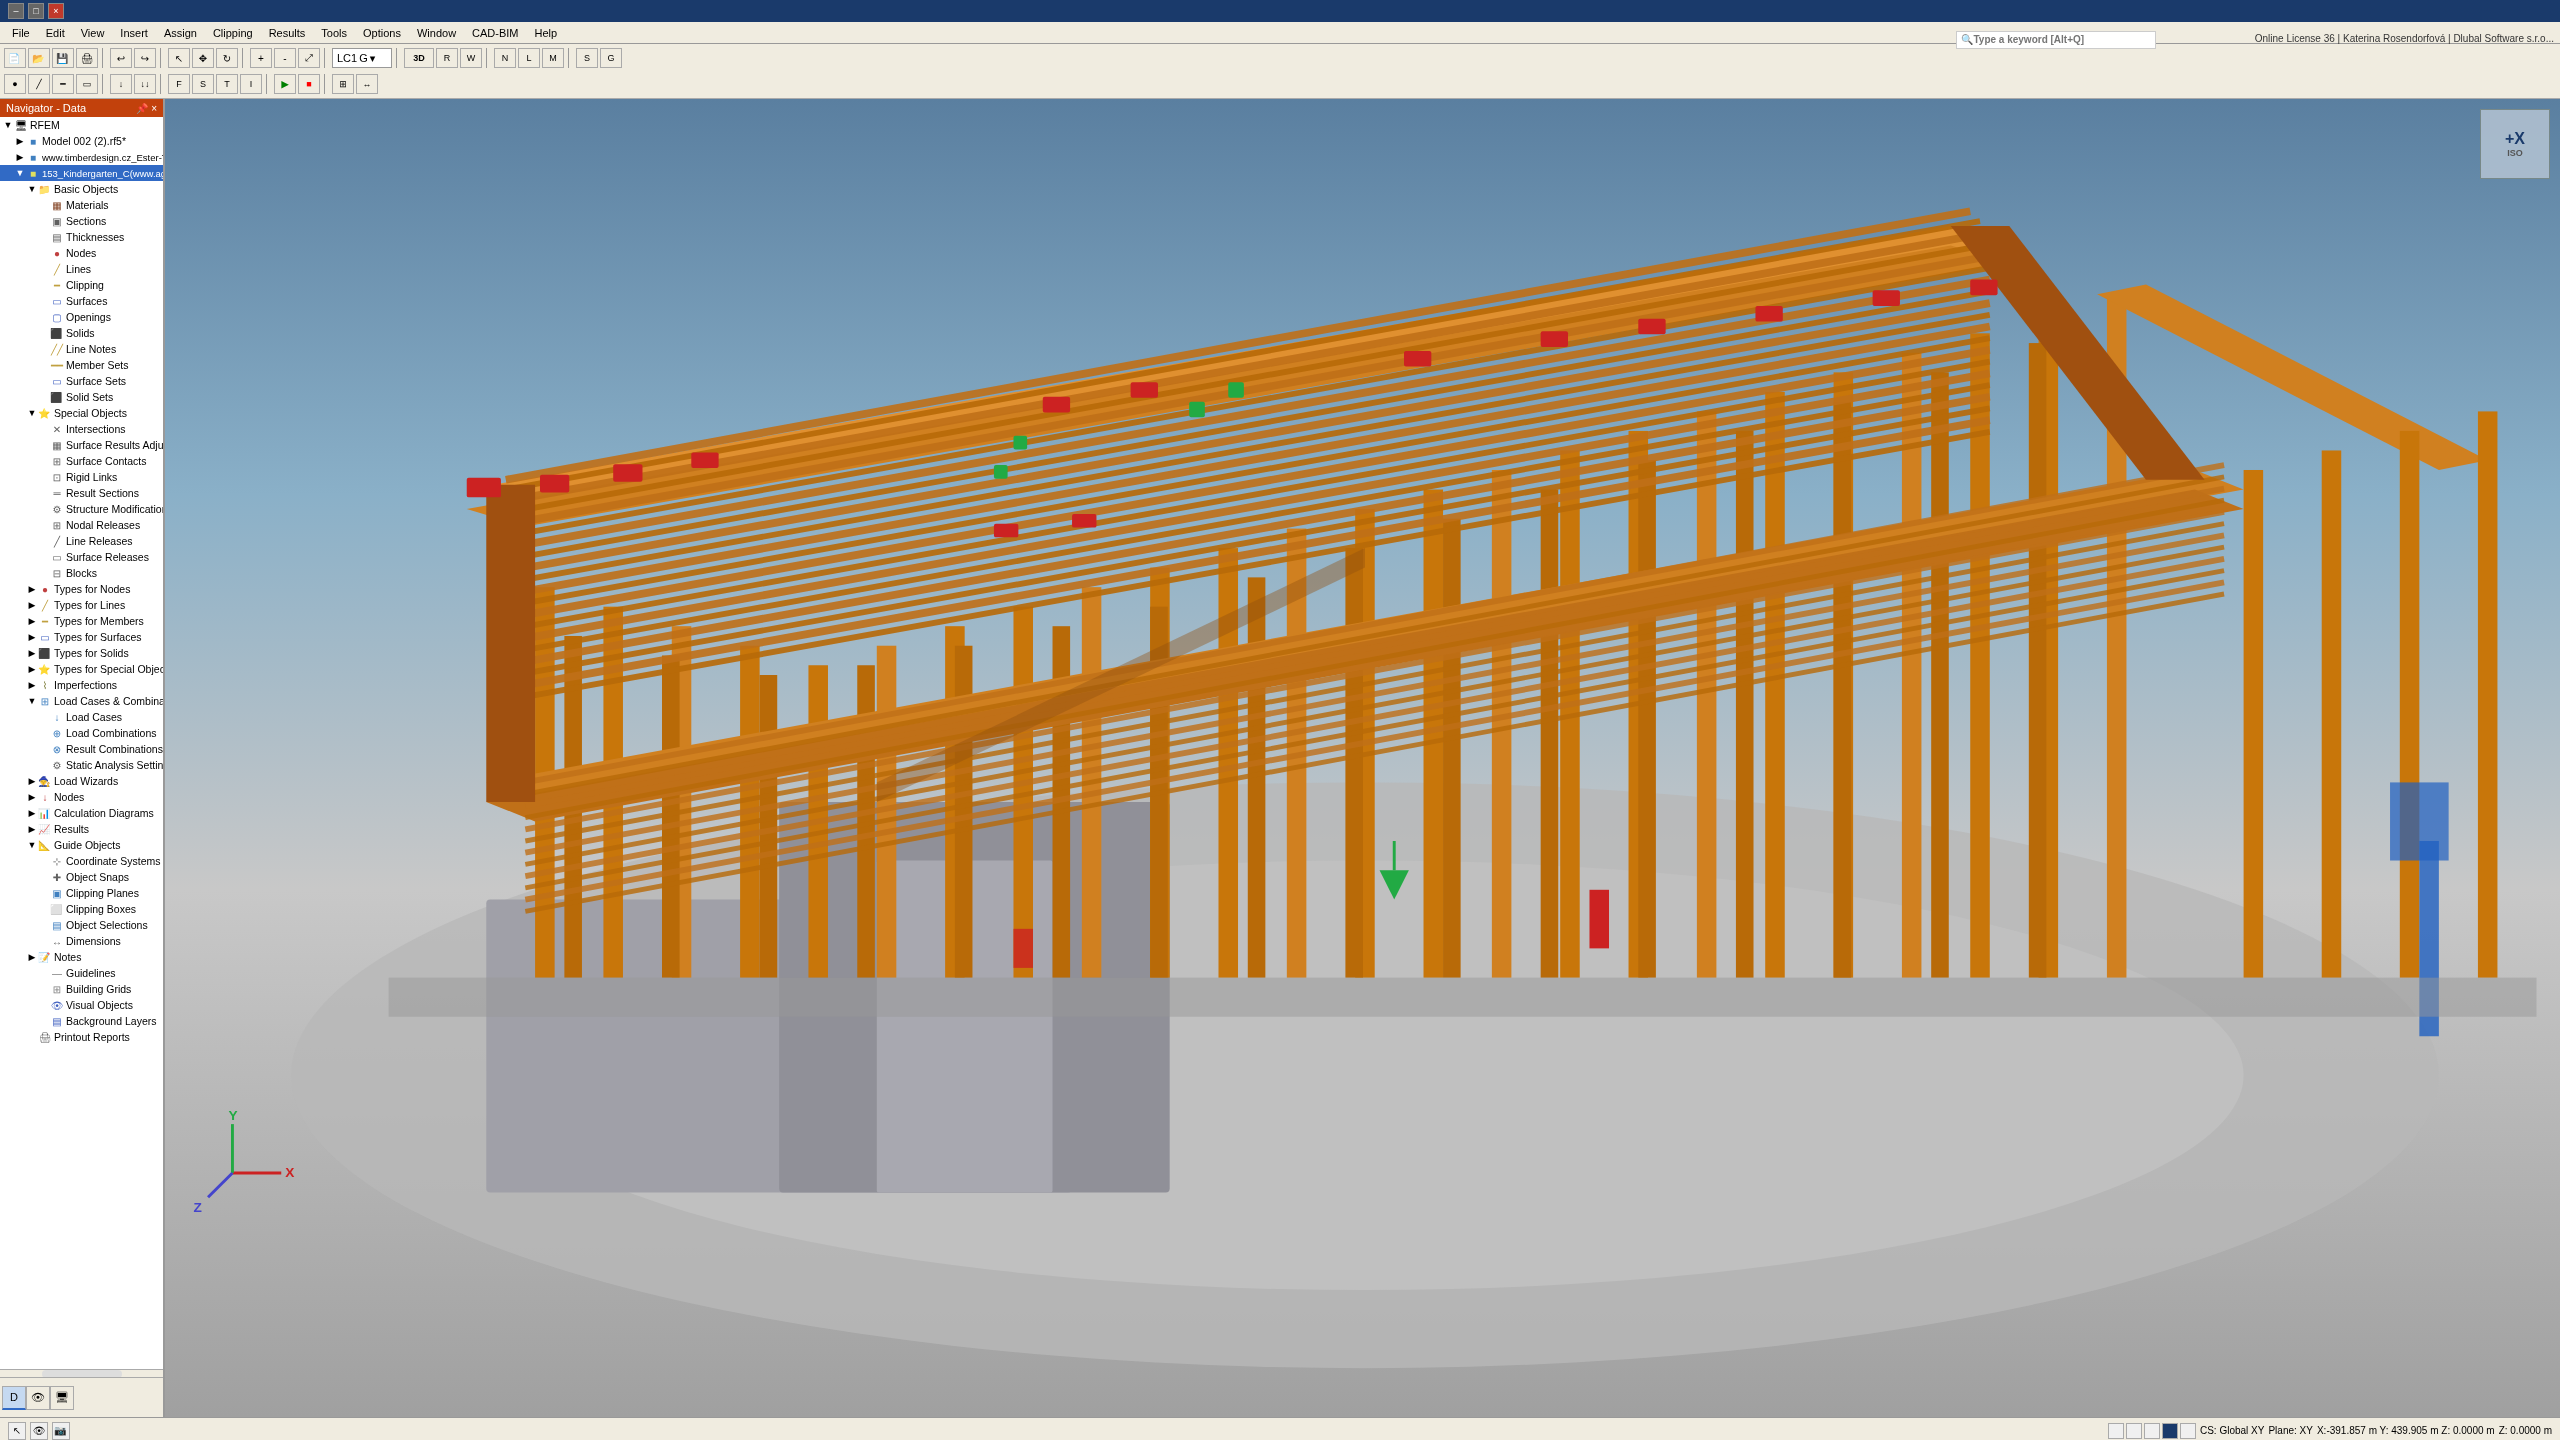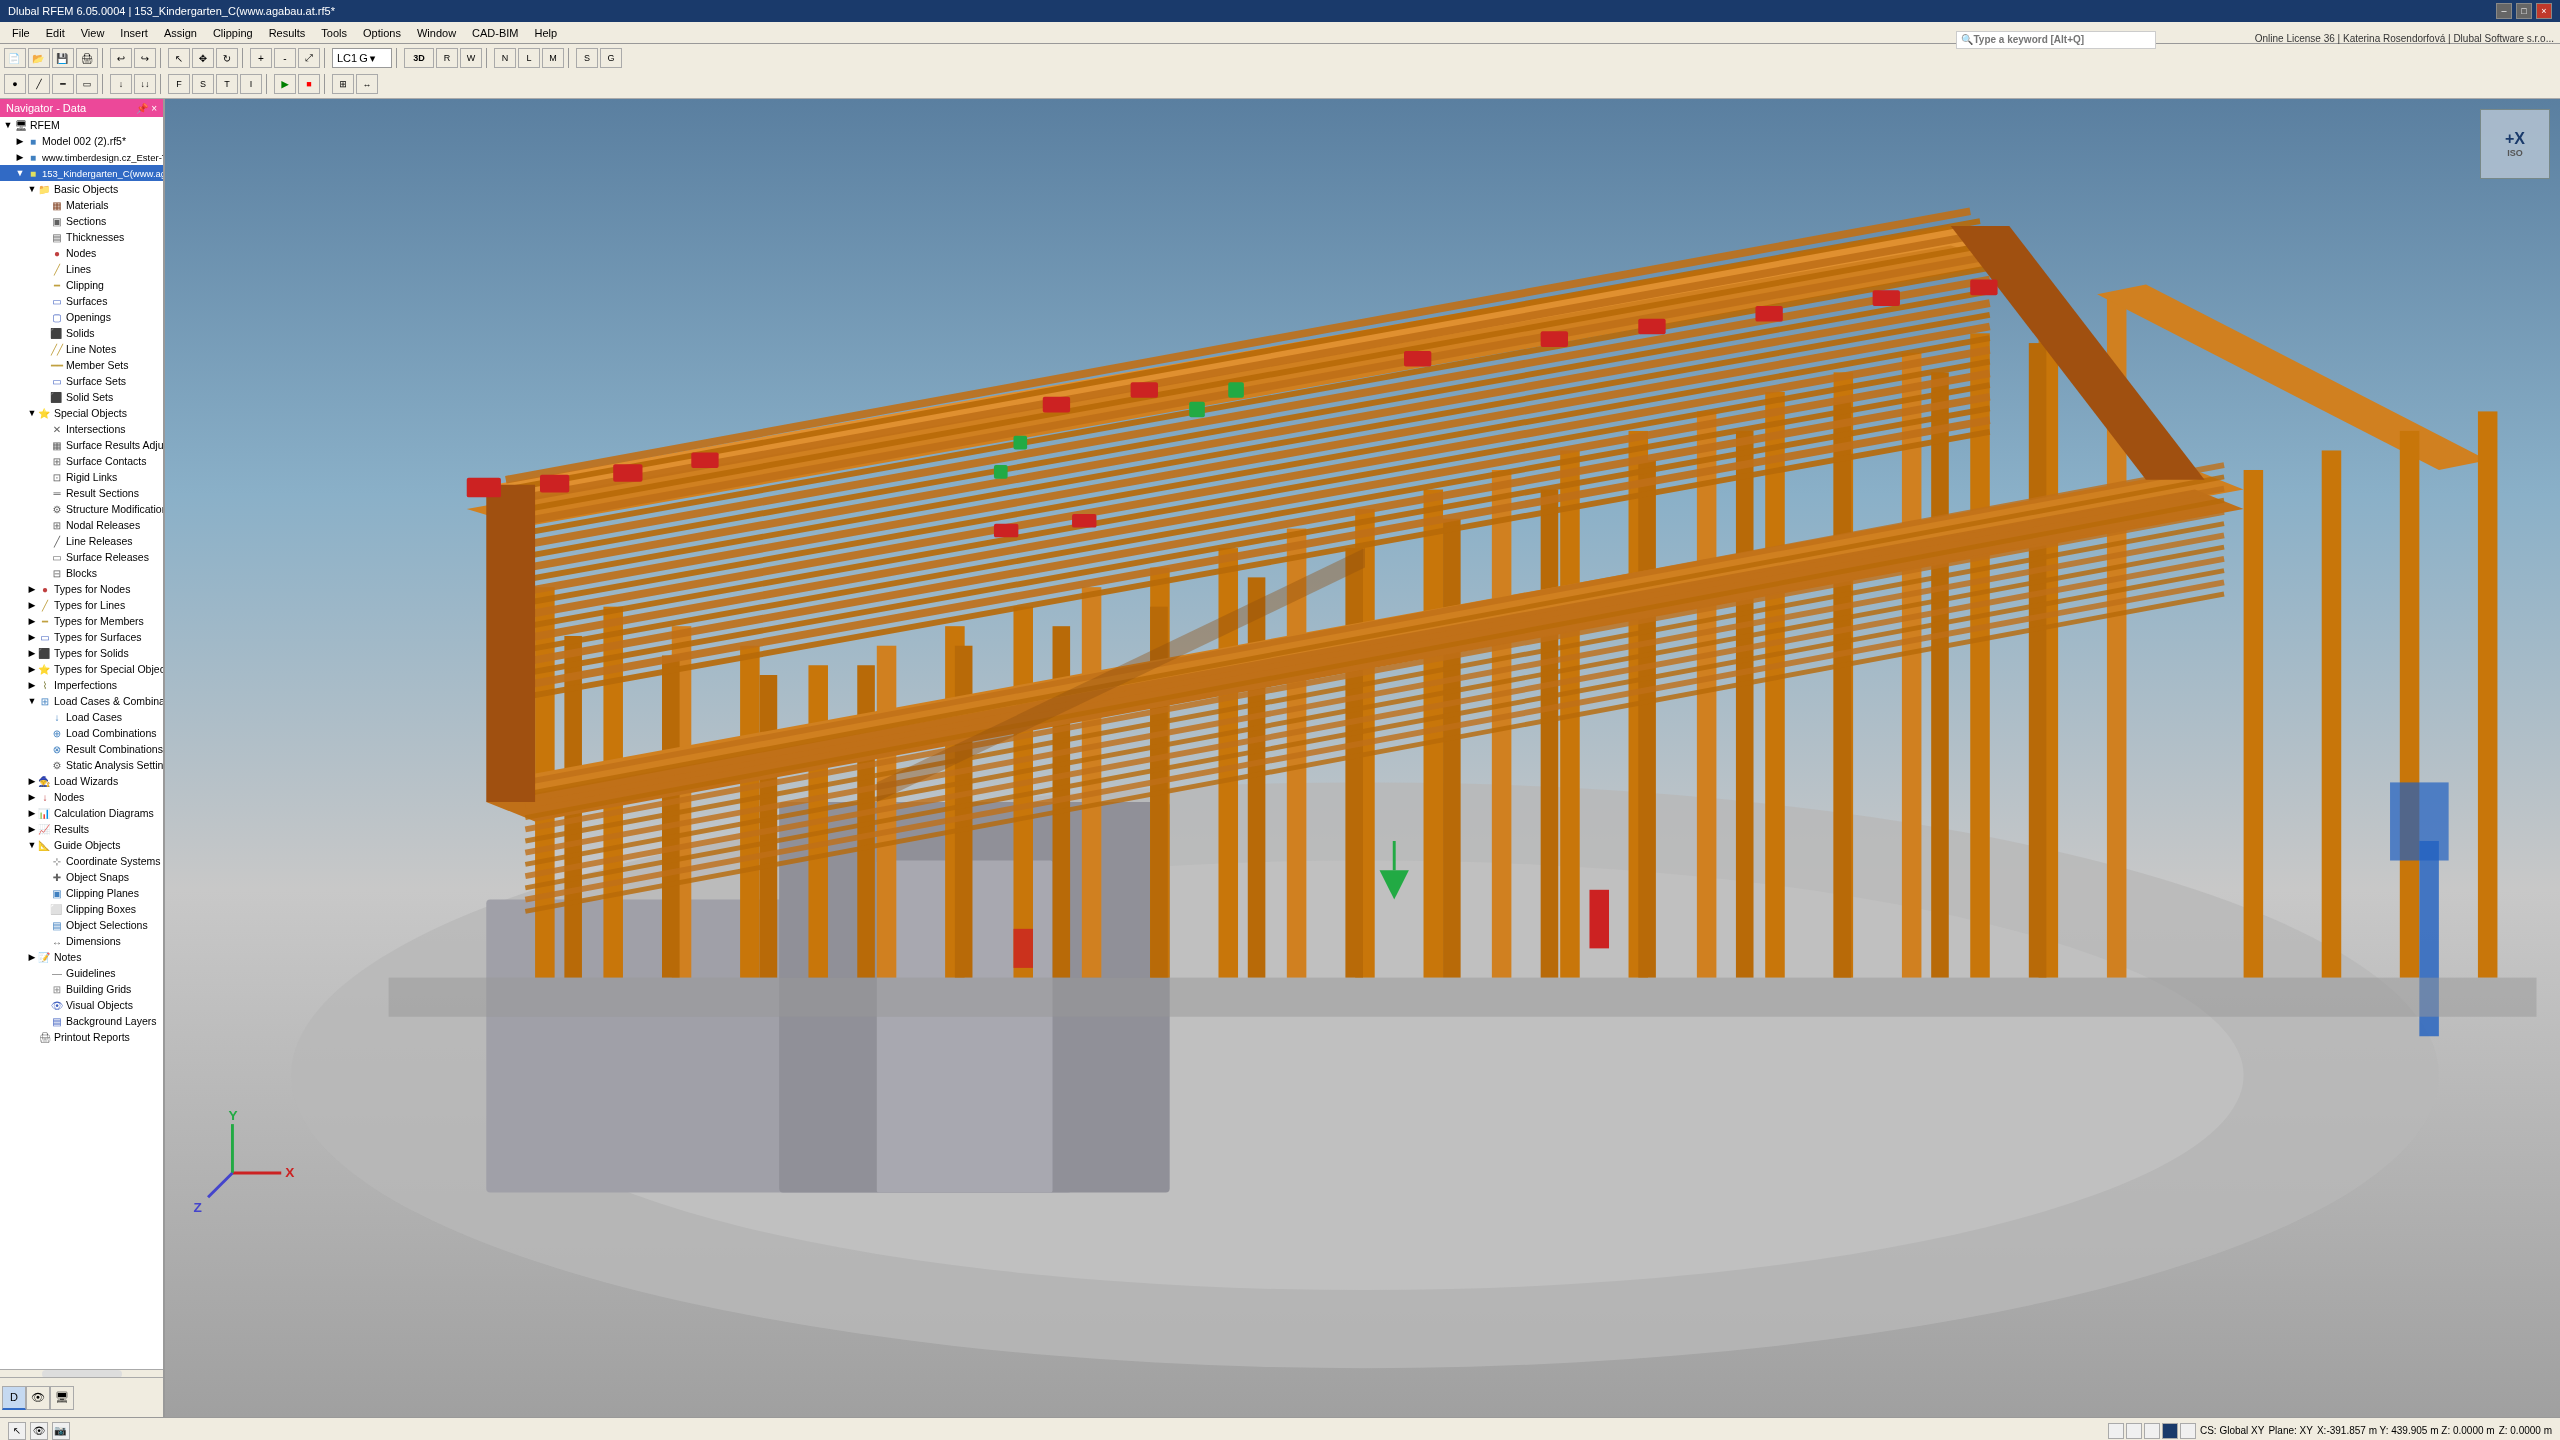--- a/index.html
+++ b/index.html
@@ -80,21 +80,21 @@
     
     #navigator {
       width: 165px;
       background: #f0ece0;
       border-right: 2px solid #999;
       display: flex;
       flex-direction: column;
       overflow: hidden;
     }
     #navigator-header {
-      background: #ec4899;
+      background: #c2410c;
       color: white;
       padding: 3px 6px;
       font-size: 11px;
       display: flex;
       align-items: center;
       justify-content: space-between;
     }
     #navigator-content {
       flex: 1;
       overflow-y: auto;
@@ -213,21 +213,20 @@
     #nav-scrollbar {
       height: 8px;
       background: #f0ece0;
       border-top: 1px solid #aaa;
     }
   </style>
 </head>
 <body>
 
 <div id="title-bar">
-  <span class="title">Dlubal RFEM 6.05.0004 | 153_Kindergarten_C(www.agabau.at.rf5*</span>
   <div class="controls">
     <div class="ctrl-btn">–</div>
     <div class="ctrl-btn">□</div>
     <div class="ctrl-btn" style="background:#c0392b;">×</div>
   </div>
 </div>
 
 <div id="menu-bar">
   <div class="menu-item">File</div>
   <div class="menu-item">Edit</div>

